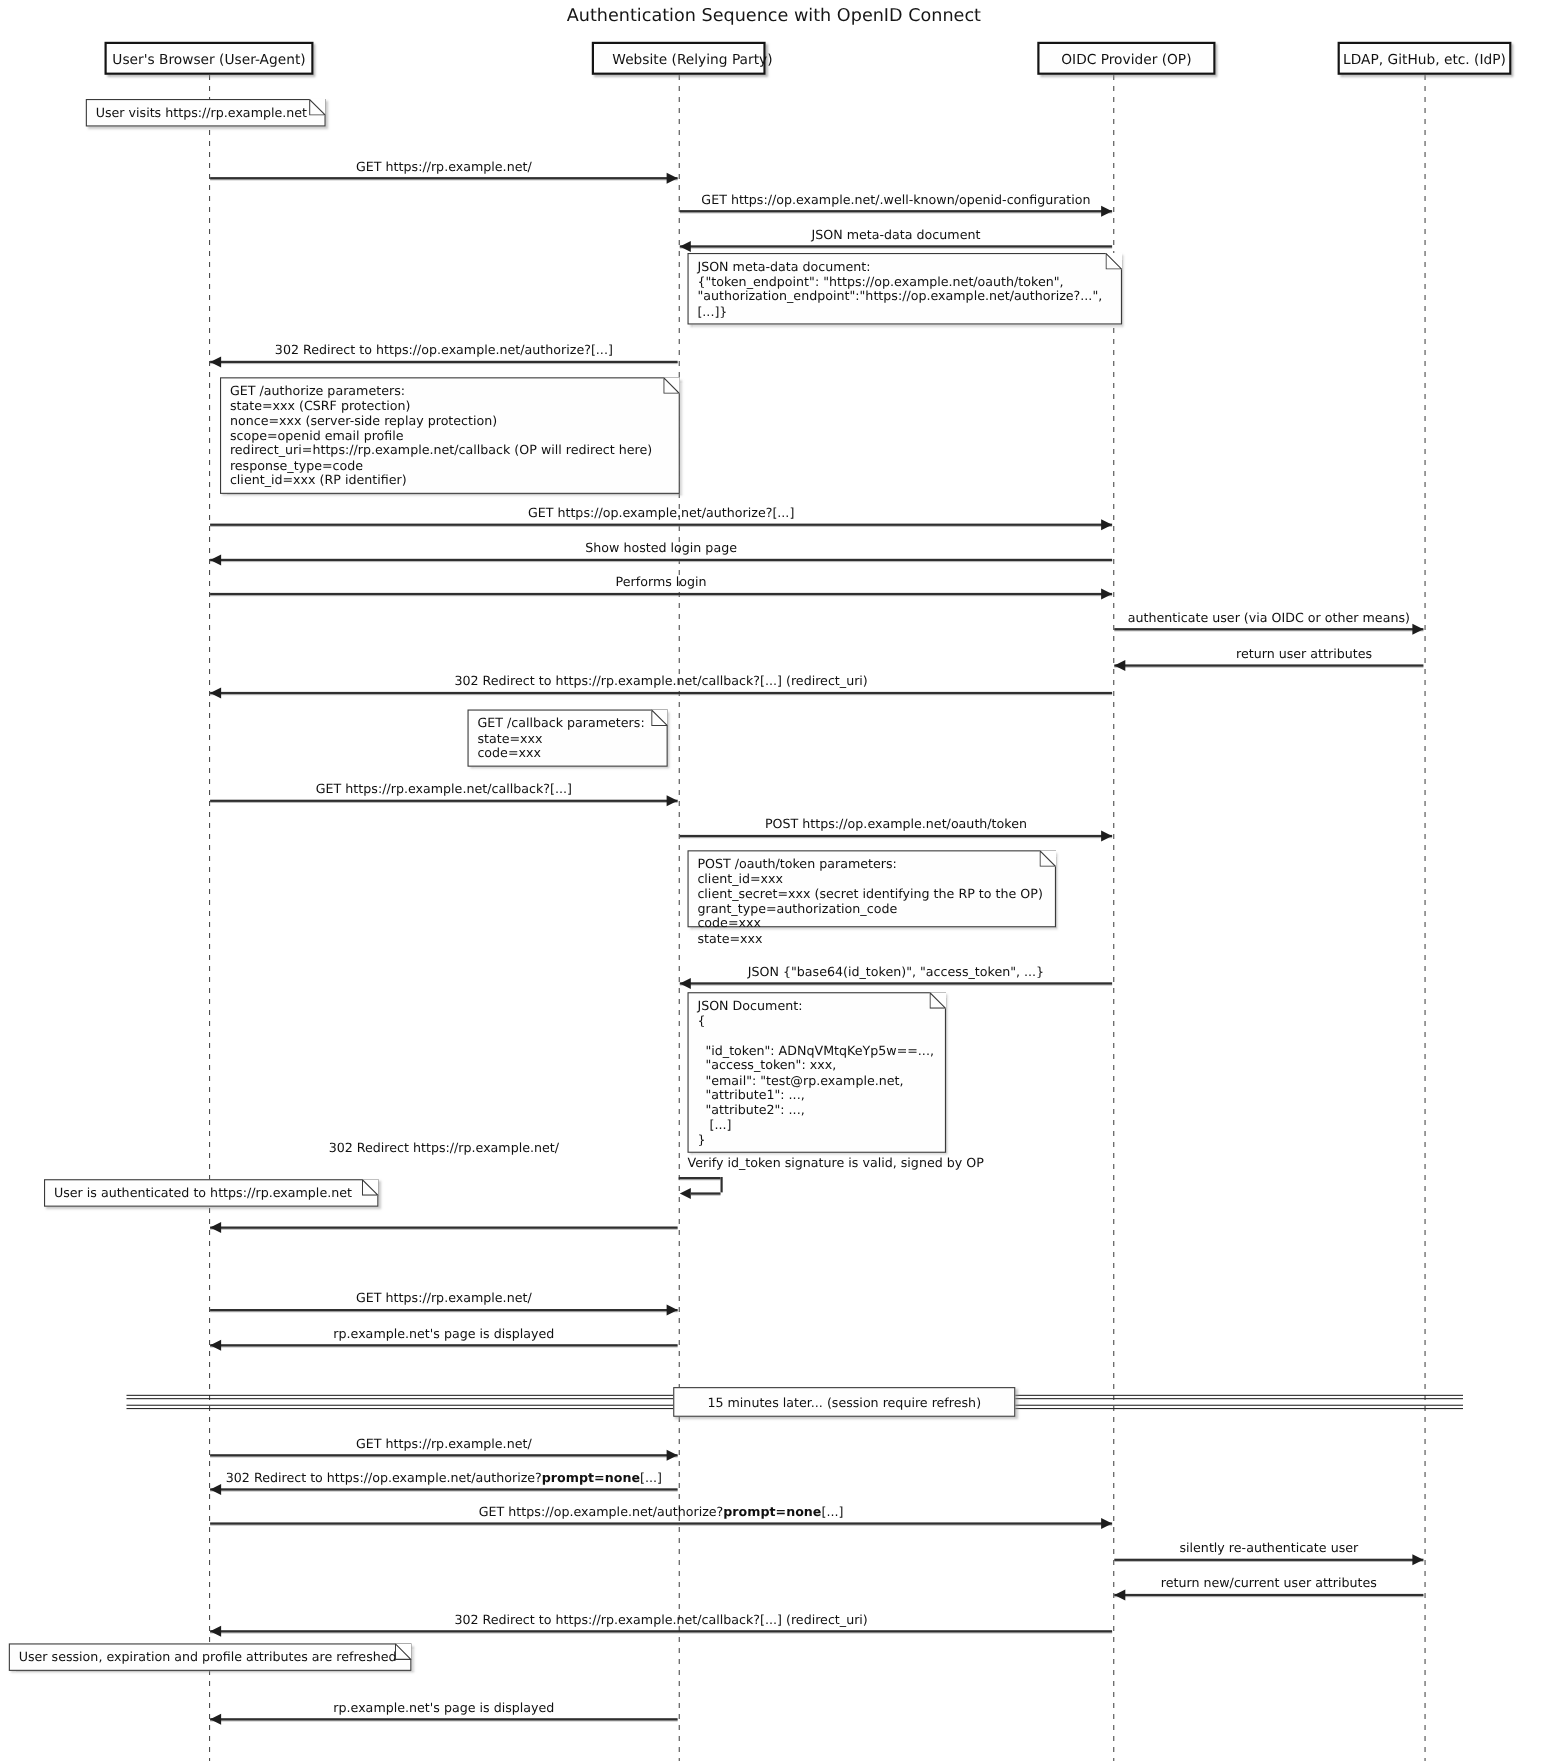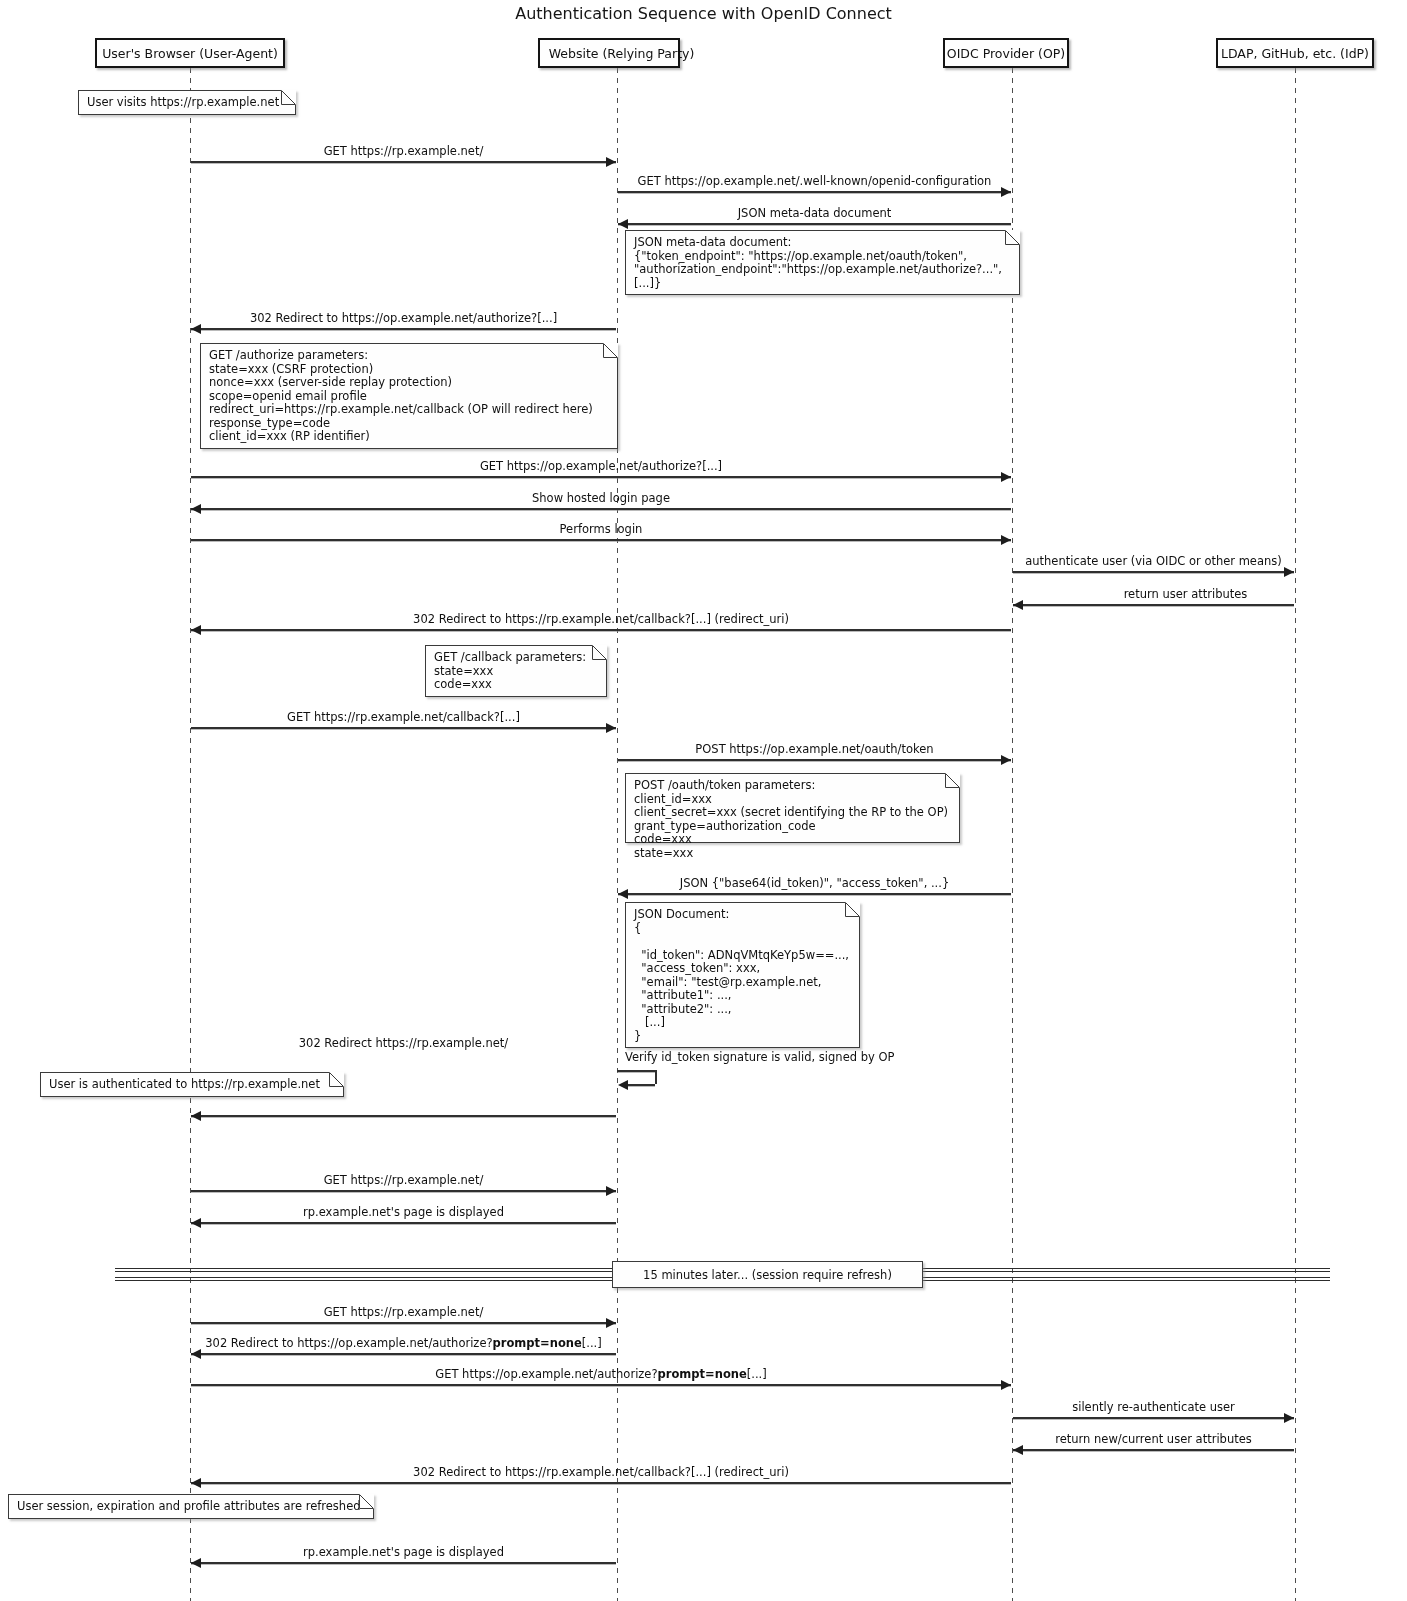--- a/index.html
+++ b/index.html
@@ -194,24 +194,24 @@
       <div class="note" style="left: 8px; top: 1494px; width: 366px; height: 24.5px;">
         <span class="fold"><svg width="15" height="15">
             <rect width="15" height="15" fill="#ffffff"></rect>
             <path d="M0.5 0.5 L0.5 14.5 L14.5 14.5 Z" fill="#fefefe" stroke="#3a3a3a" stroke-width="1"></path>
           </svg></span>
         <div class="note-line">User session, expiration and profile attributes are refreshed</div>
       </div>
       <div class="pbox" style="left: 95px; top: 38px; width: 190px;">
         <div class="plabel">User's Browser (User-Agent)</div>
       </div>
-      <div class="pbox" style="left: 538px; top: 38px; width: 142px; padding-left: 25px;">
+      <div class="pbox" style="left: 538px; top: 38px; width: 158px; padding-left: 25px;">
         <div class="plabel">Website (Relying Party)</div>
       </div>
-      <div class="pbox" style="left: 943px; top: 38px; width: 126px;">
+      <div class="pbox" style="left: 943px; top: 38px; width: 162px;">
         <div class="plabel">OIDC Provider (OP)</div>
       </div>
       <div class="pbox" style="left: 1216px; top: 38px; width: 158px;">
         <div class="plabel">LDAP, GitHub, etc. (IdP)</div>
       </div>
       <div class="divbox" style="left: 612px; top: 1261px; width: 311px; height: 27px; text-align: center;">
         <div class="dlabel">15 minutes later... (session require refresh)</div>
       </div>
     </div>
 </div>

